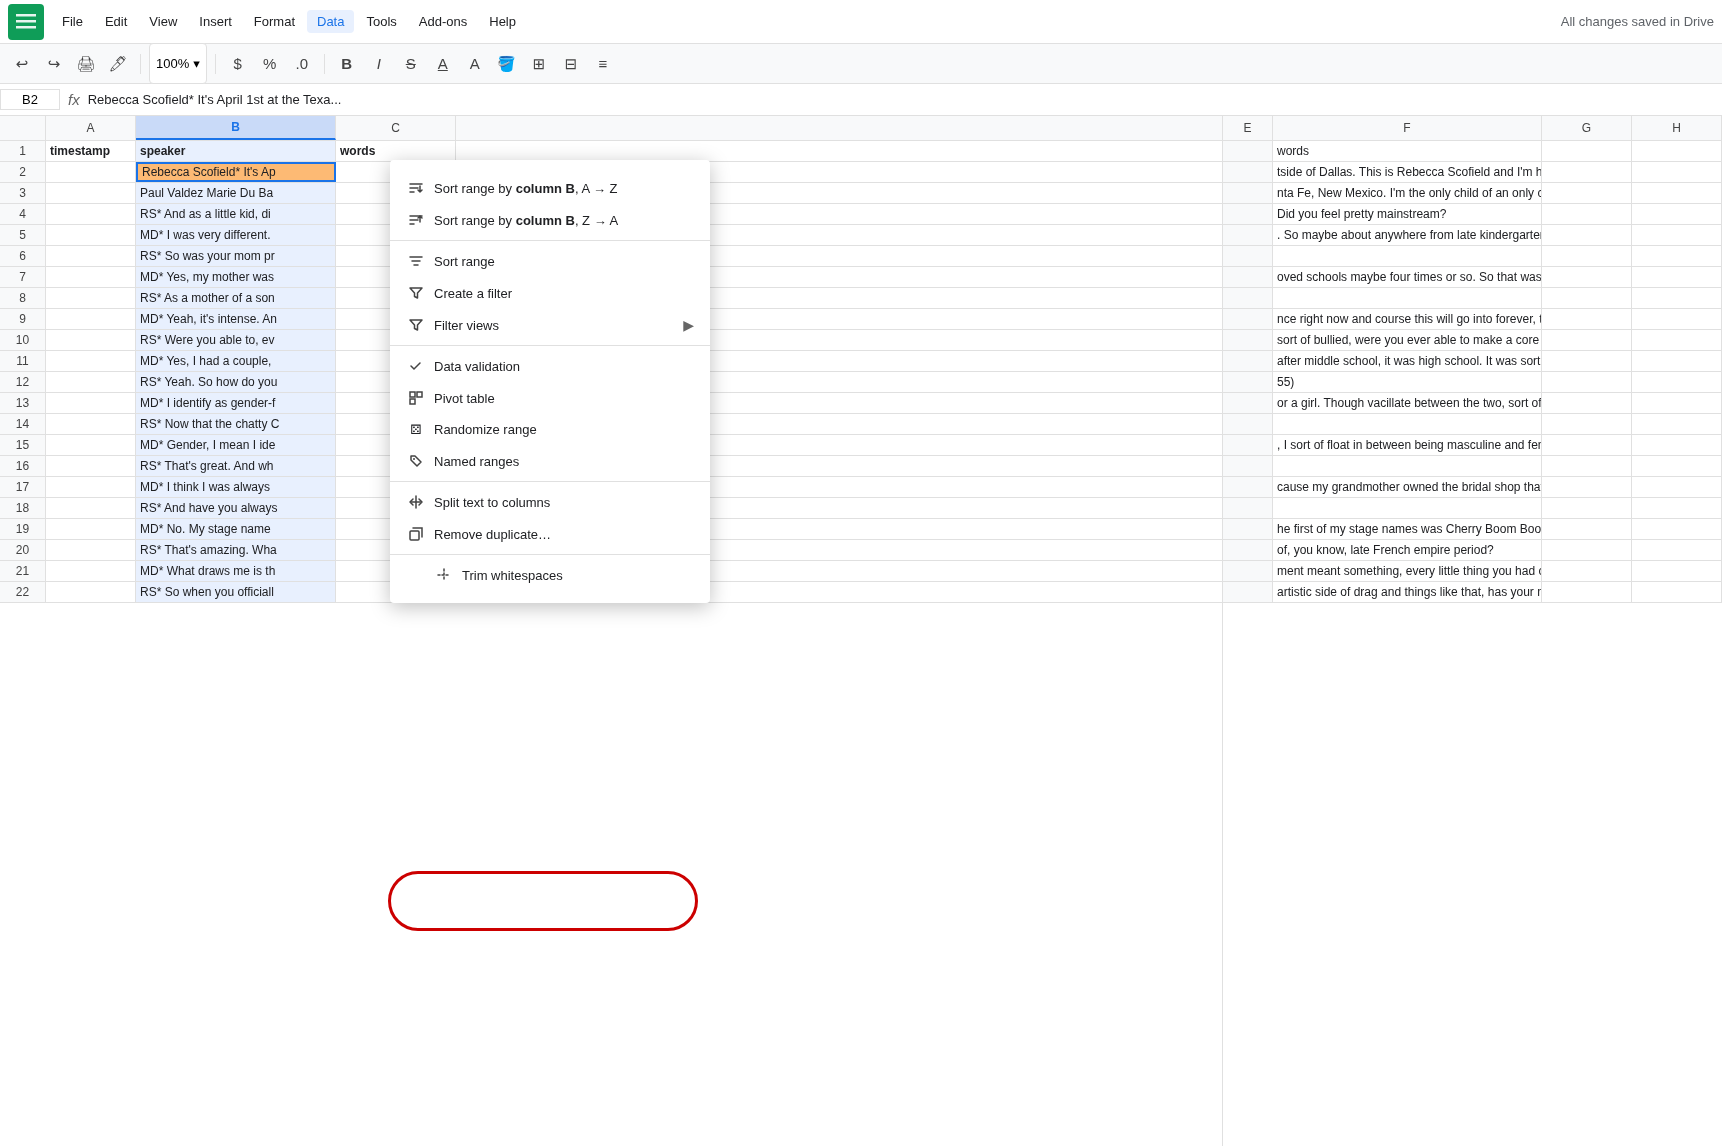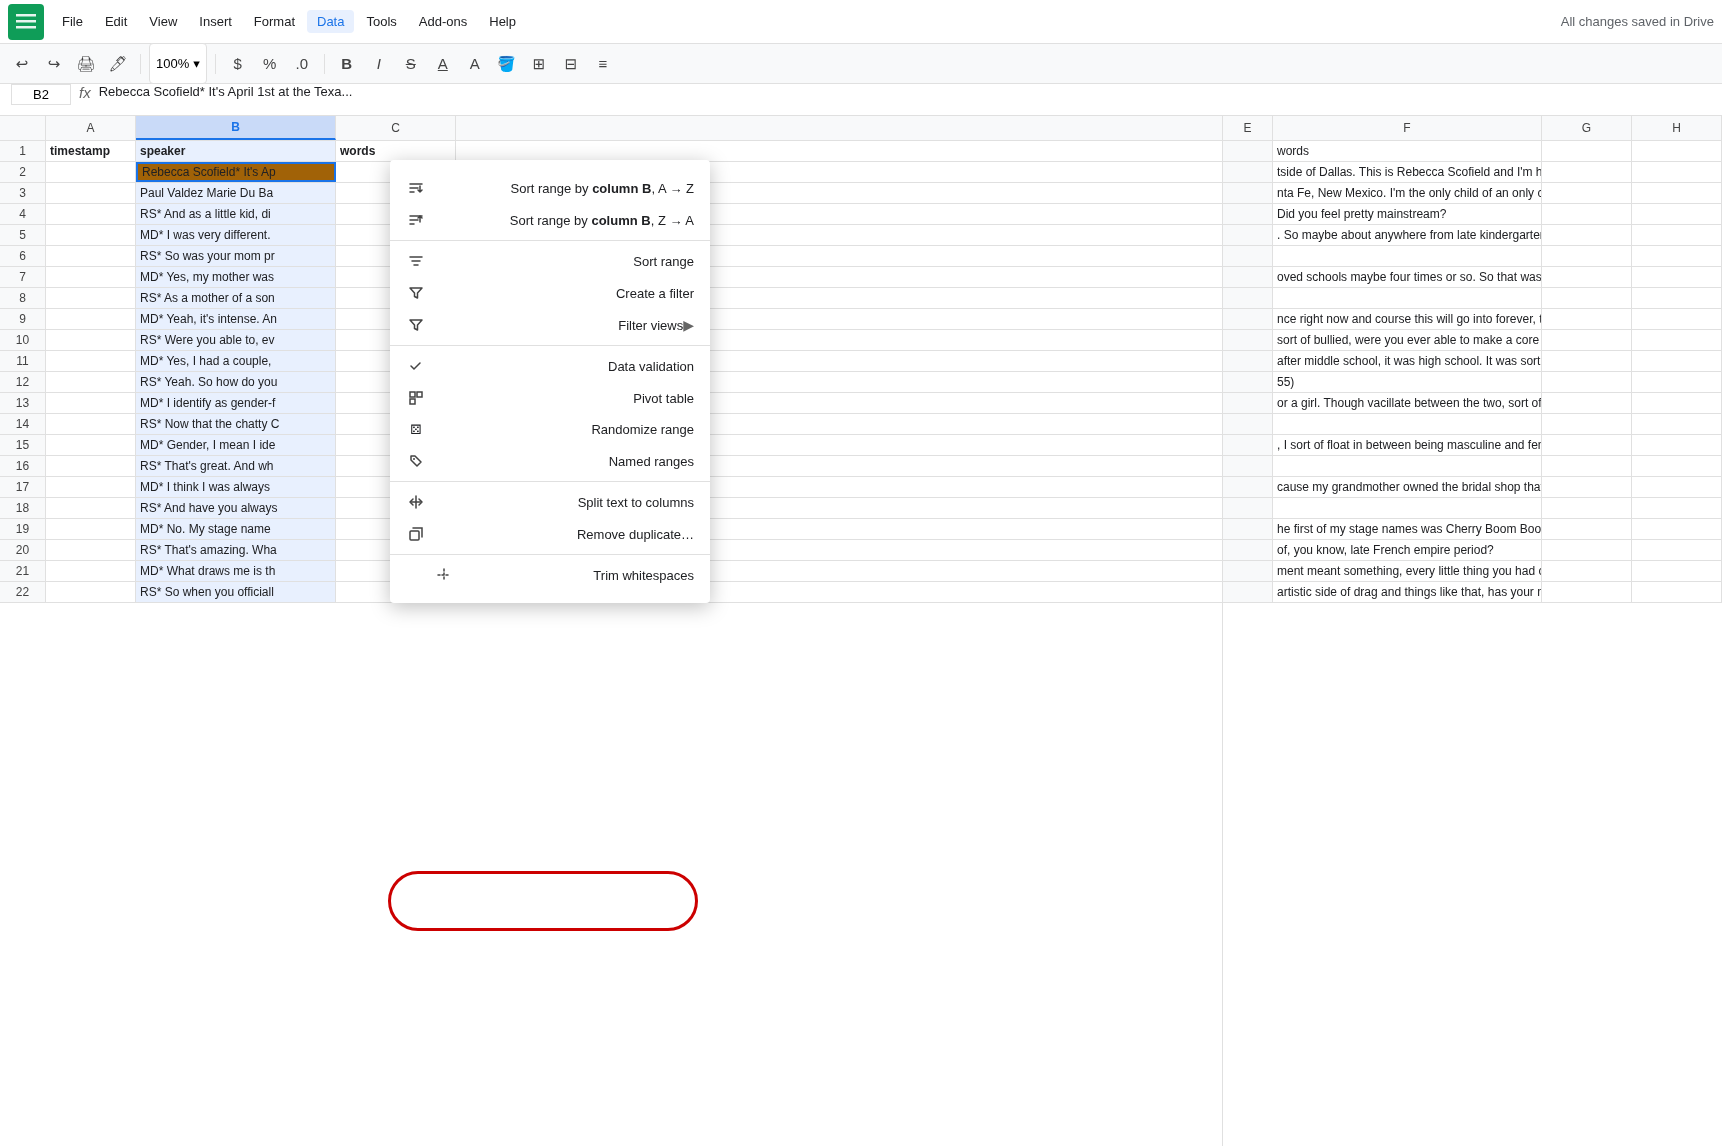--- a/index.html
+++ b/index.html
@@ -68,23 +68,23 @@
       border: 1px solid #e0e0e0;
       border-radius: 4px;
       padding: 12px 6px;
       font-size: 13px;
       cursor: pointer;
       gap: 4px;
       background: #fff;
     }
     .formula-bar {
       display: flex;
-      align-items: flex-start;
+      align-items: center;
       height: 32px;
-      padding: 0 11px;
+      padding: 0 0;
       border-bottom: 1px solid #e0e0e0;
       background: #fff;
       gap: 8px;
       font-size: 13px;
     }
     .cell-ref {
       width: 60px;
       border: 1px solid #e0e0e0;
       padding: 2px 6px;
       font-size: 13px;
@@ -168,21 +168,21 @@
       align-items: center;
       padding: 0 4px;
       font-size: 12px;
       color: #202124;
       border-right: 1px solid #e0e0e0;
       overflow: hidden;
       white-space: nowrap;
       cursor: cell;
     }
     .cell.selected-col { background: #e8f0fe; }
-    .cell.active { border: 2px solid #1a73e8; background: #a16207; }
+    .cell.active { border: 2px solid #1a73e8; background: #fdba74; }
     .cell.header-cell { font-weight: bold; color: #202124; }
 
     
     .col-a { width: 90px; min-width: 90px; }
     .col-b { width: 200px; min-width: 200px; }
     .col-c { width: 120px; min-width: 120px; }
 
     
     .right-panel {
       width: 500px;
@@ -233,21 +233,21 @@
       position: relative;
     }
     .dropdown-item .item-icon {
       width: 20px;
       margin-right: 8px;
       flex-shrink: 0;
       display: flex;
       align-items: center;
       justify-content: center;
     }
-    .dropdown-item .item-label { flex: 1; text-align: right; }
+    .dropdown-item .item-label { flex: 1; }
     .dropdown-item .item-arrow {
       color: #666;
       font-size: 14px;
     }
     .badge-new {
       border: 1px solid #1a73e8;
       color: #1a73e8;
       font-size: 11px;
       padding: 1px 8px;
       border-radius: 10px;

